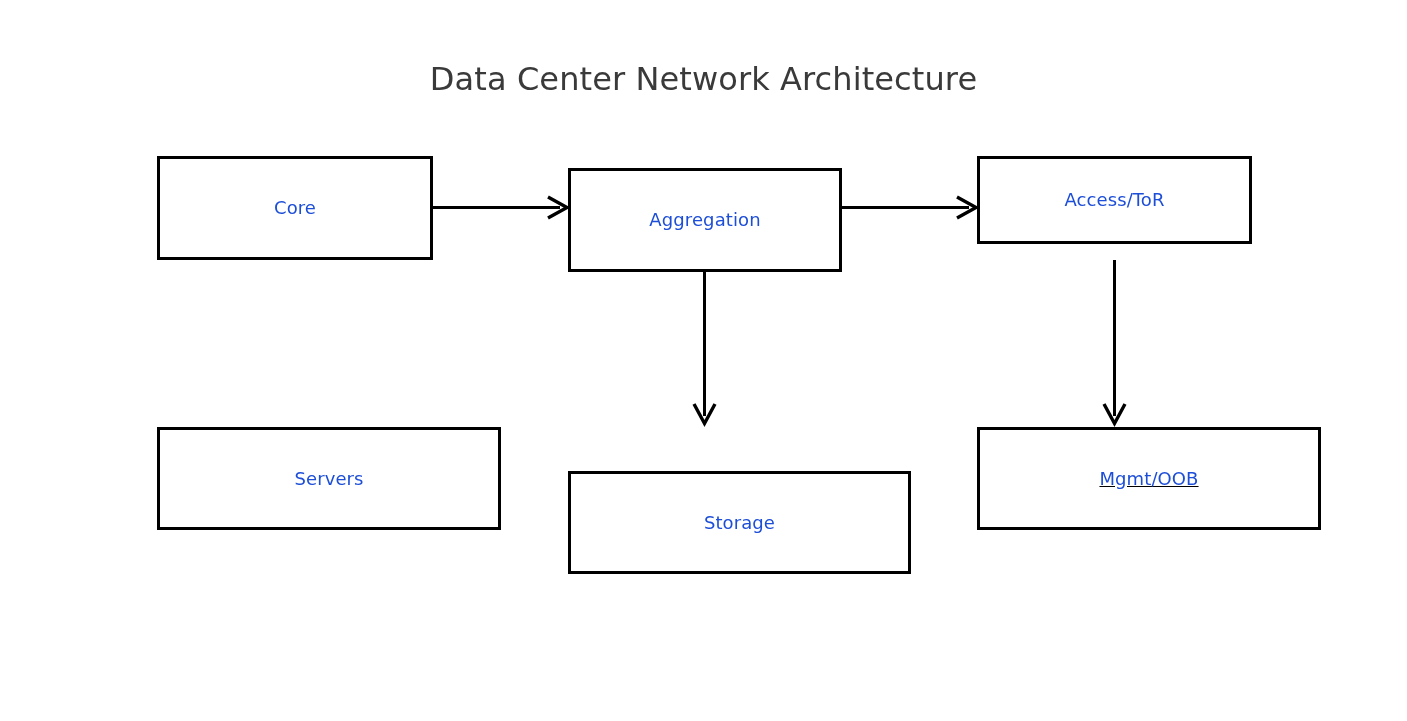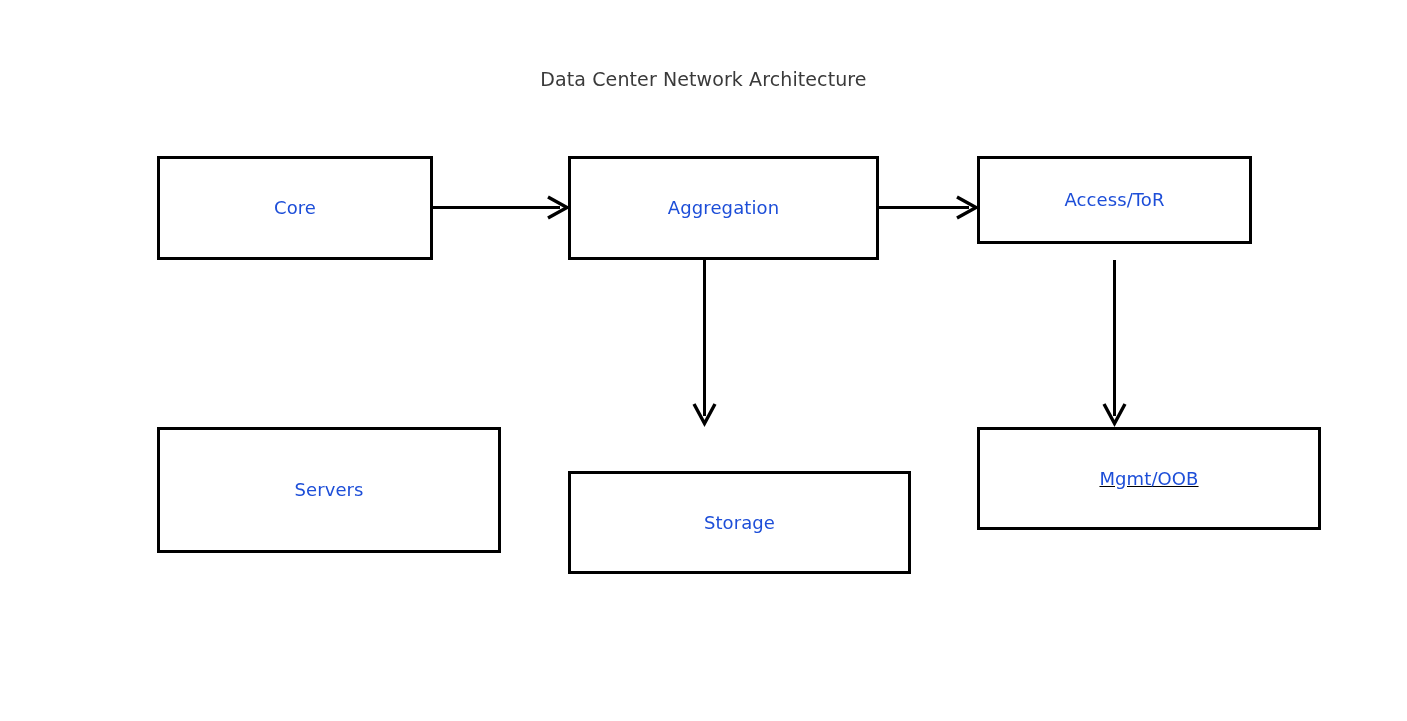--- a/index.html
+++ b/index.html
@@ -18,21 +18,21 @@
     height: 721px;
     background: #ffffff;
     overflow: hidden;
   }
   #diagram-title {
     position: absolute;
     left: 0;
     top: 62px;
     width: 1407px;
     text-align: center;
-    font-size: 19px;
+    font-size: 32px;
     line-height: 34px;
     color: #3a3a3a;
     letter-spacing: 0.1px;
     white-space: nowrap;
   }
   .node {
     position: absolute;
     box-sizing: border-box;
     border: 3px solid #000000;
     background: #ffffff;
@@ -43,25 +43,25 @@
   .node-label {
     font-size: 18px;
     line-height: 26px;
     color: #1d4ed8;
     letter-spacing: 0.1px;
     white-space: nowrap;
   }
 
   
   #node-core        { left: 157px;  top: 156px; width: 276px; height: 104px; }
-  #node-aggregation { left: 568px;  top: 156px; width: 311px; height: 104px; }
+  #node-aggregation { left: 568px;  top: 168px; width: 274px; height: 104px; }
   #node-access      { left: 977px;  top: 156px; width: 275px; height: 88px; }
 
   
-  #node-servers     { left: 157px;  top: 427px; width: 344px; height: 126px; }
+  #node-servers     { left: 157px;  top: 427px; width: 344px; height: 103px; }
   #node-storage     { left: 568px;  top: 427px; width: 343px; height: 103px; margin-top: 44px; }
   #node-mgmt        { left: 977px;  top: 427px; width: 344px; height: 103px; text-decoration: underline; }
 
   .edge-layer {
     position: absolute;
     left: 0;
     top: 0;
     width: 1407px;
     height: 721px;
     pointer-events: none;

